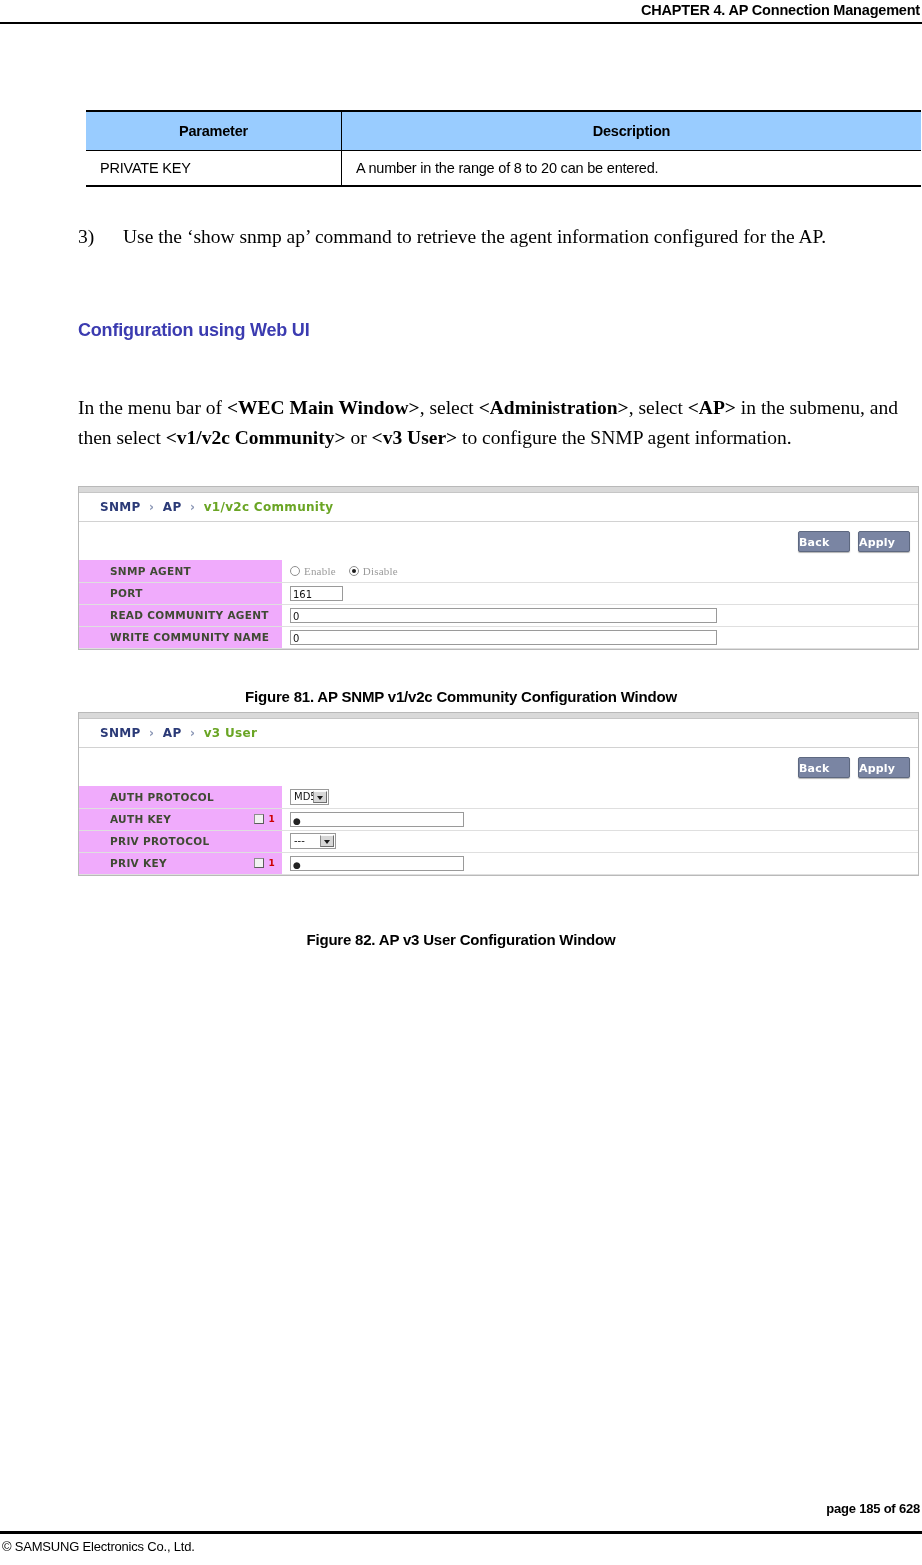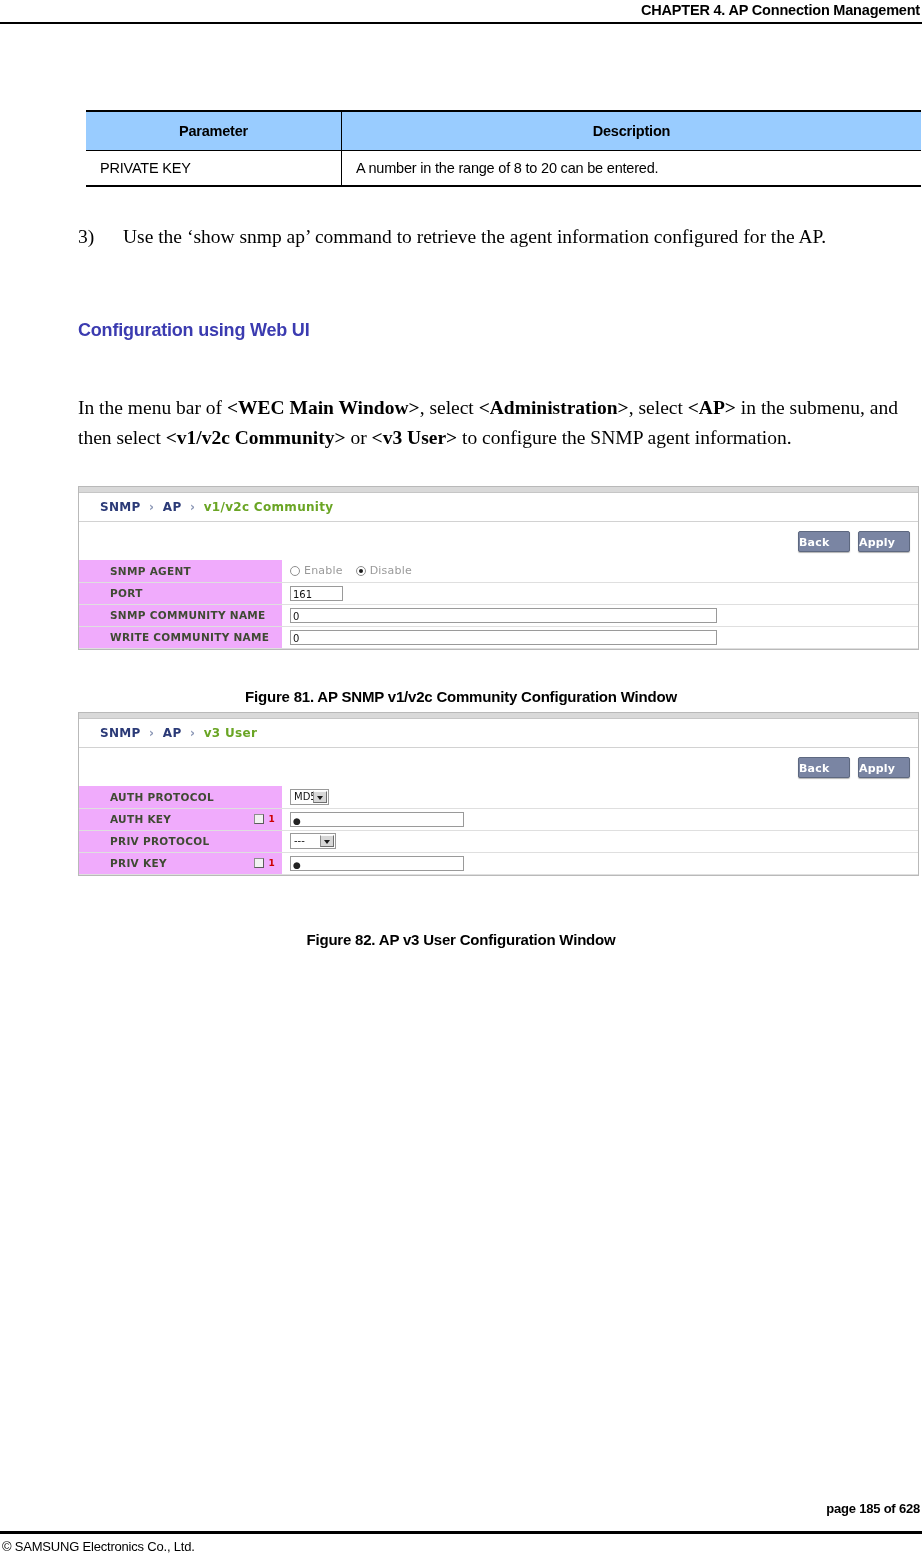--- a/index.html
+++ b/index.html
@@ -276,21 +276,21 @@
     margin-left: -3px;
     margin-top: -1px;
     border-left: 3px solid transparent;
     border-right: 3px solid transparent;
     border-top: 4px solid #1a1a1a;
   }
   .sel-md5 { width: 39px; }
   .sel-priv { width: 46px; }
 
   
-  .radio-group { display: flex; align-items: center; gap: 13px; }
+  .radio-group { display: flex; align-items: center; gap: 13px; font-family: Liberation Serif, serif; }
   .radio-item { display: flex; align-items: center; gap: 4px; }
   .radio-dot {
     display: inline-block;
     width: 10px;
     height: 10px;
     border-radius: 50%;
     border: 1px solid #8f8f8f;
     background: #fff;
     box-sizing: border-box;
     position: relative;
@@ -413,21 +413,21 @@
           </div>
         </td>
       </tr>
       <tr>
         <td class="lbl">PORT</td>
         <td class="val">
           <span class="ui-input w-port">161</span>
         </td>
       </tr>
       <tr>
-        <td class="lbl">SNMP COMMUNITY NAME</td>
+        <td class="lbl">READ COMMUNITY AGENT</td>
         <td class="val">
           <span class="ui-input w-wide">0</span>
         </td>
       </tr>
       <tr>
         <td class="lbl">WRITE COMMUNITY NAME</td>
         <td class="val">
           <span class="ui-input w-wide">0</span>
         </td>
       </tr>

